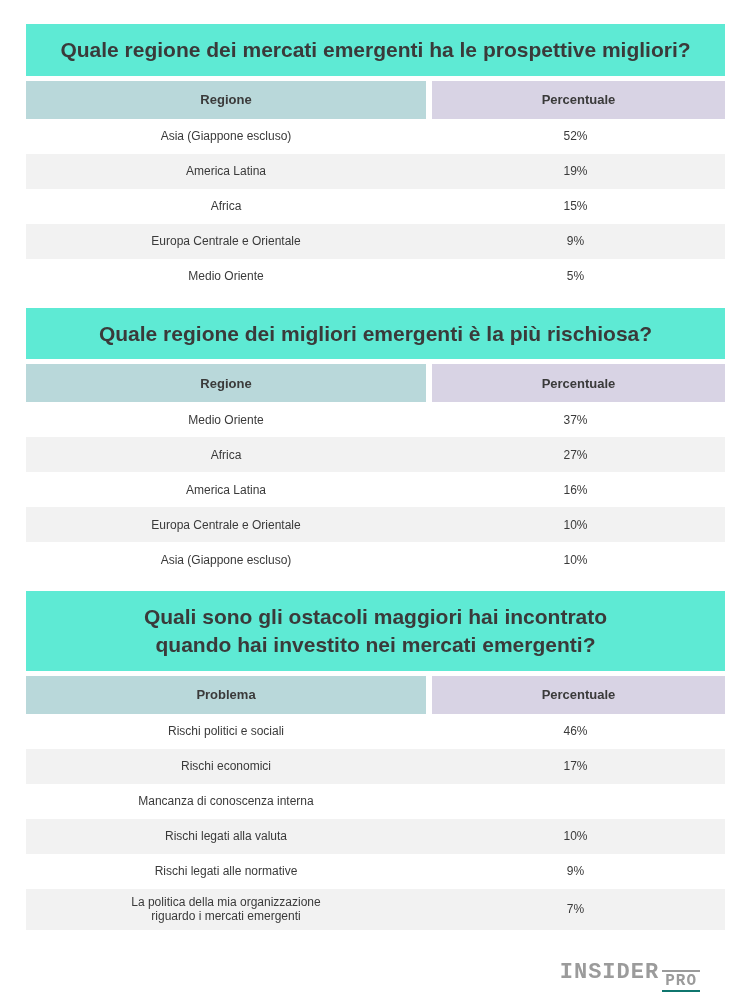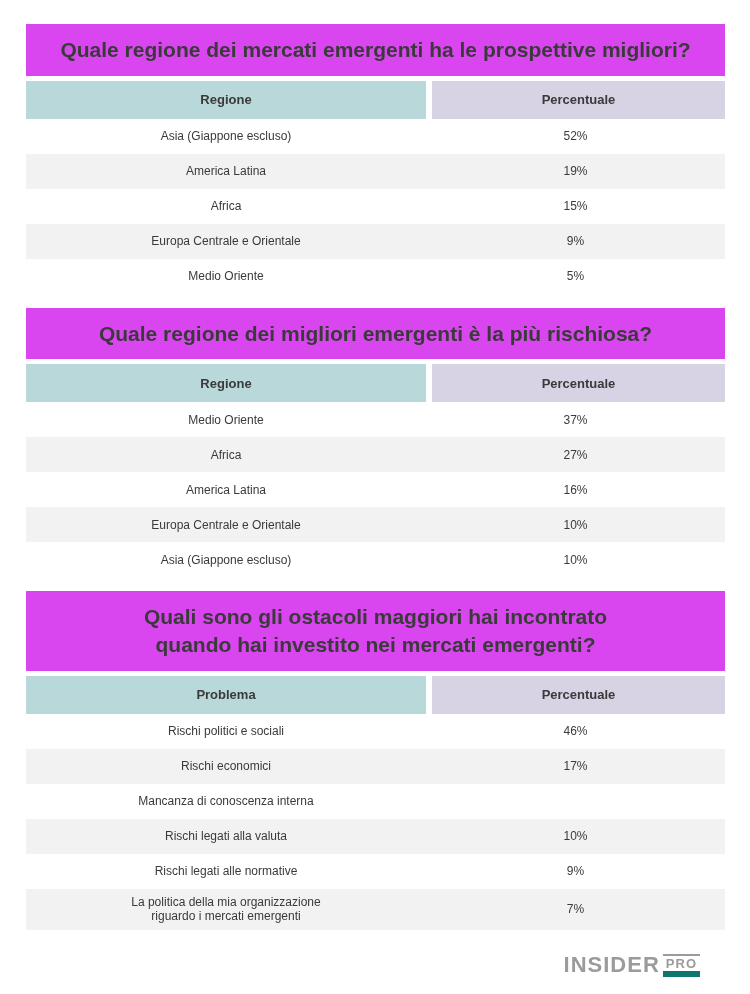--- a/index.html
+++ b/index.html
@@ -15,21 +15,21 @@
     box-sizing: border-box;
     overflow: hidden;
   }
   .page {
     box-sizing: border-box;
     width: 750px;
     padding: 24px 25px 0 26px;
   }
   .section { margin-bottom: 14px; }
   .section-title {
-    background: #d946ef;
+    background: #5eead4;
     font-weight: 700;
     font-size: 21px;
     line-height: 1.32;
     text-align: center;
     padding: 12px 8px;
     margin-bottom: 5px;
     white-space: pre-line;
   }
   .thead { display: flex; gap: 6px; }
   .th {
@@ -56,36 +56,37 @@
     white-space: pre-line;
   }
   .cell.label { width: 400px; padding: 6px 0; }
   .cell.value { flex: 1; }
   .footer {
     display: flex;
     justify-content: flex-end;
     padding: 10px 25px 0 0;
   }
   .logo {
-    font-family: Liberation Sans, sans-serif;
+    font-family: Liberation Mono, monospace;
     font-weight: 700;
     color: #9b9b9b;
     font-size: 22px;
     letter-spacing: 1px;
     display: flex;
     align-items: center;
     line-height: 1;
   }
   .logo .pro {
-    font-size: 13px;
+    font-size: 16px;
     border-top: 2px solid #9b9b9b;
-    border-bottom: 6px solid #0f766e;
+    border-bottom: 2px solid #0f766e;
     padding: 1px 3px;
     margin-left: 3px;
     letter-spacing: 1px;
+    margin-top: 16px;
   }
 </style>
 </head>
 <body>
 
 <div class="page">
 
   <section class="section">
     <div class="section-title">Quale regione dei mercati emergenti ha le prospettive migliori?</div>
     <div class="thead">

